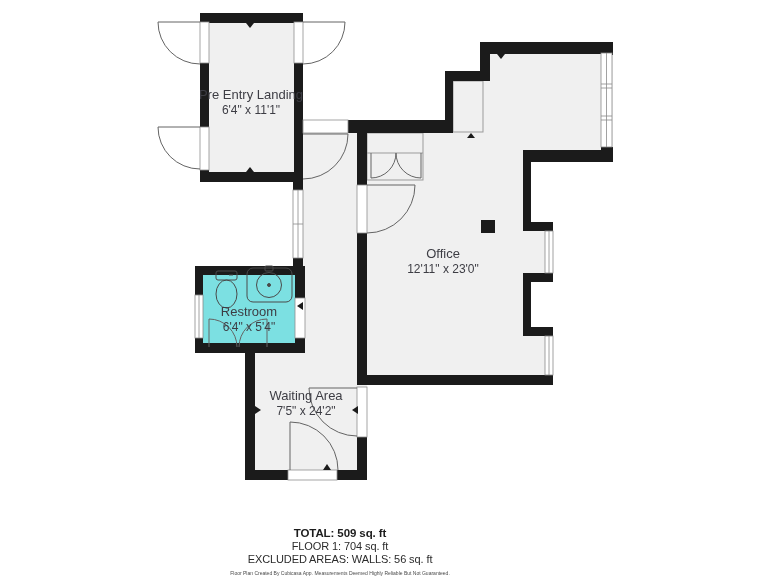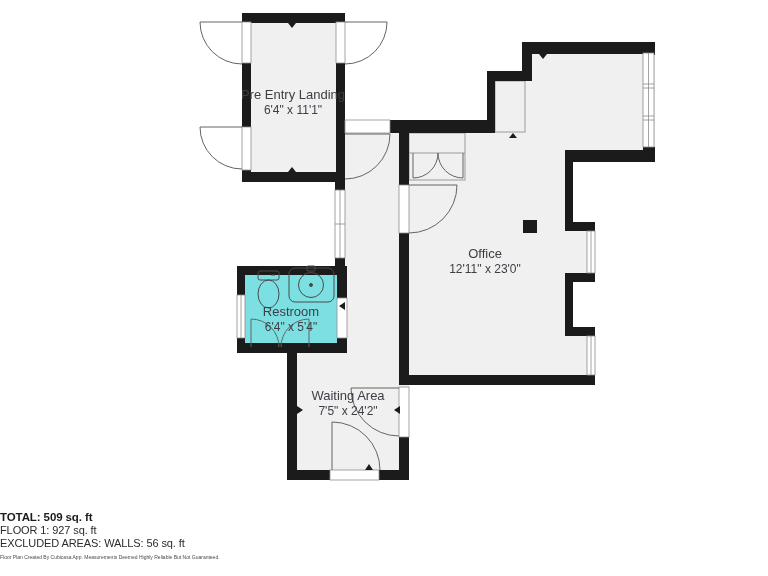--- a/index.html
+++ b/index.html
@@ -1,21 +1,21 @@
 <!DOCTYPE html>
 <html><head>
 <meta charset="utf-8">
 <style>
   html,body{margin:0;padding:0;background:#ffffff;}
   .canvas{position:relative;width:680px;height:576px;background:#fff;overflow:hidden;
-          font-family:"Liberation Sans",sans-serif;padding-left:42px;}
+          font-family:"Liberation Sans",sans-serif;}
   svg{display:block;}
   .room-label{fill:#3d3d44;font-family:"Liberation Sans",sans-serif;font-size:13px;text-anchor:middle;}
   .room-dims{fill:#3d3d44;font-family:"Liberation Sans",sans-serif;font-size:12px;text-anchor:middle;}
-  .footer{position:absolute;left:0;right:0;top:511px;color:#1c1c1c;}
+  .footer{position:absolute;left:0;right:0;top:527px;text-align:center;color:#1c1c1c;}
   .footer .total{font-size:11.5px;font-weight:bold;line-height:13px;letter-spacing:-0.1px;}
   .footer .floor{font-size:11px;line-height:13px;color:#2b2b2b;letter-spacing:-0.1px;}
   .footer .excluded{font-size:11px;line-height:13px;color:#2b2b2b;letter-spacing:-0.1px;}
   .footer .disclaimer{font-size:5px;line-height:8px;color:#4a4a4a;margin-top:3px;}
 </style>
 </head>
 <body>
 
 <div class="canvas">
 <svg width="768" height="505" viewBox="0 0 768 505">
@@ -194,17 +194,17 @@
     <text x="443" y="273" class="room-dims">12'11" x 23'0"</text>
     <text x="249" y="316" class="room-label">Restroom</text>
     <text x="249" y="331" class="room-dims">6'4" x 5'4"</text>
     <text x="306" y="400" class="room-label">Waiting Area</text>
     <text x="306" y="415" class="room-dims">7'5" x 24'2"</text>
   </g>
 </svg>
 
 <div class="footer">
   <div class="total">TOTAL: 509 sq. ft</div>
-  <div class="floor">FLOOR 1: 927 sq. ft</div>
+  <div class="floor">FLOOR 1: 704 sq. ft</div>
   <div class="excluded">EXCLUDED AREAS: WALLS: 56 sq. ft</div>
   <div class="disclaimer">Floor Plan Created By Cubicasa App. Measurements Deemed Highly Reliable But Not Guaranteed.</div>
 </div>
 </div>
 
 </body></html>

